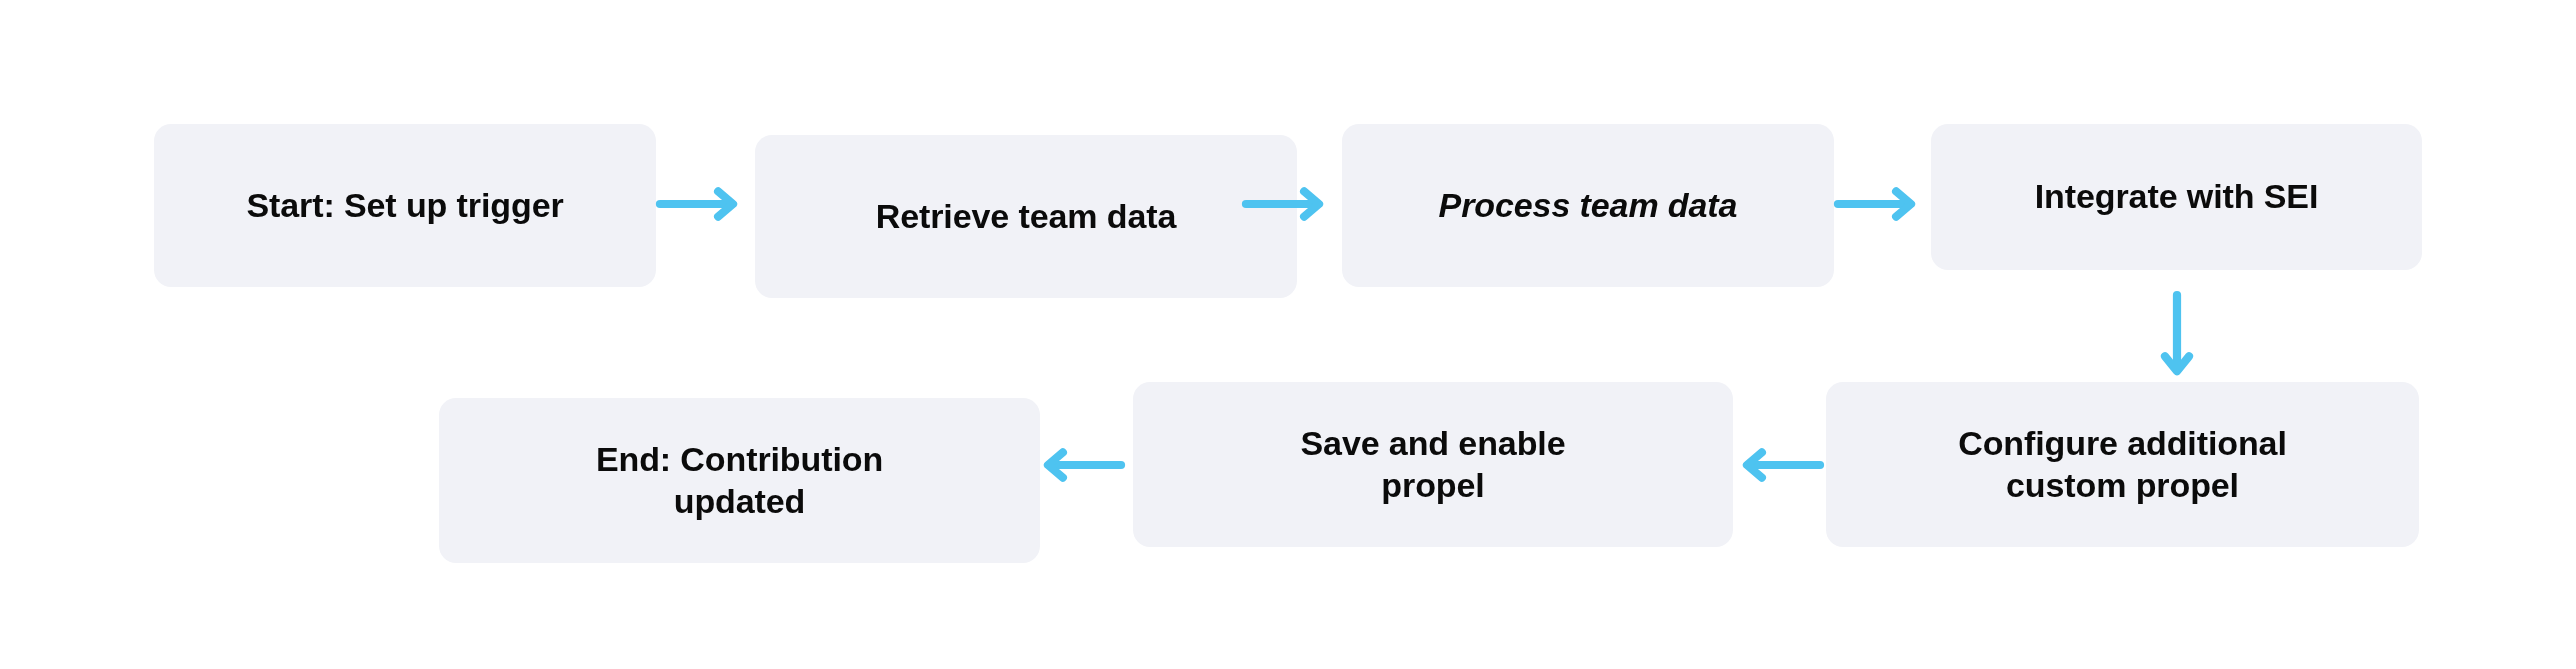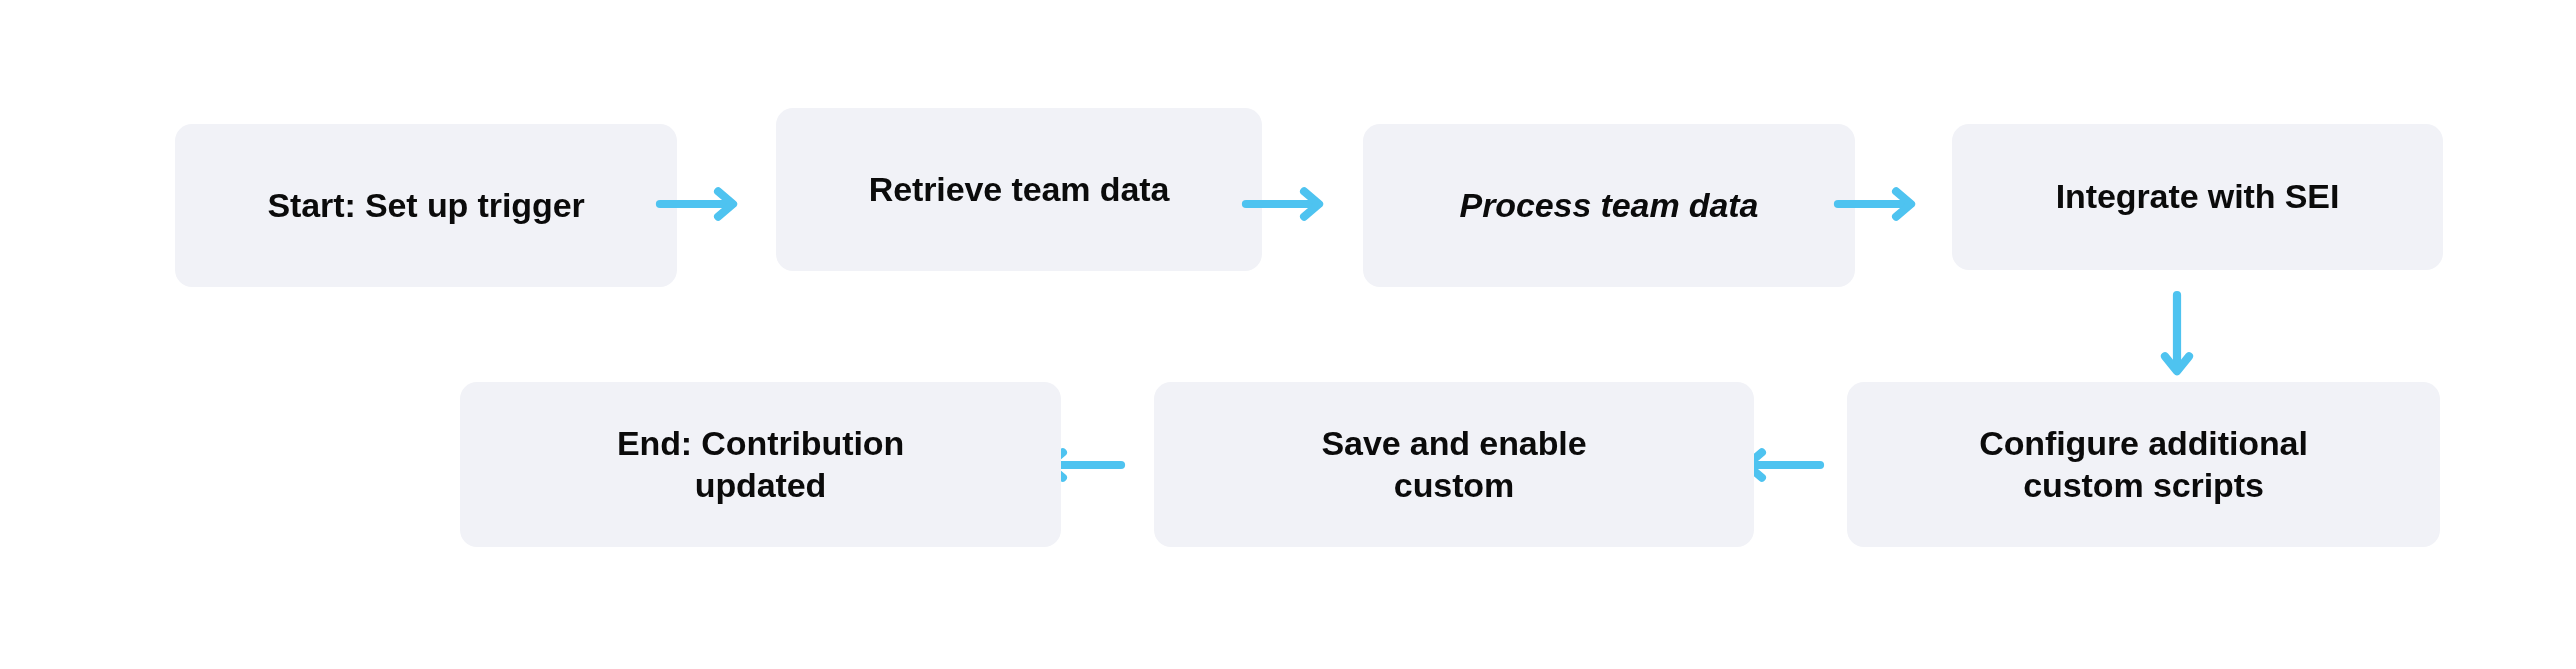--- a/index.html
+++ b/index.html
@@ -20,21 +20,20 @@
   .node {
     position: absolute;
     background: #f1f2f7;
     border-radius: 17px;
     display: flex;
     align-items: center;
     justify-content: center;
     text-align: center;
     box-sizing: border-box;
     padding: 4.5px 19.4px;
-    margin-left: 21px;
   }
   .node .node-label {
     font-family: "Liberation Sans", sans-serif;
     font-weight: bold;
     font-size: 34px;
     line-height: 1.22;
     color: #0b0b0b;
     letter-spacing: -0.1px;
     white-space: pre-line;
   }
@@ -58,21 +57,21 @@
 
   <div class="arrow" style="left:657px; top:189px; width:82px; height:30px;">
     <svg width="82" height="30" viewBox="0 0 110 40" aria-hidden="true">
       <g fill="none" stroke="#4ec3f0" stroke-width="11" stroke-linecap="round" stroke-linejoin="round">
         <line x1="4" y1="20" x2="100" y2="20"></line>
         <polyline points="82,3 102,20 82,37"></polyline>
       </g>
     </svg>
   </div>
 
-  <div class="node" style="left:755px; top:108px; width:486px; height:163px;">
+  <div class="node" style="left:755px; top:135px; width:542px; height:163px;">
     <span class="node-label">Retrieve team data</span>
   </div>
 
   <div class="arrow" style="left:1243px; top:189px; width:82px; height:30px;">
     <svg width="82" height="30" viewBox="0 0 110 40" aria-hidden="true">
       <g fill="none" stroke="#4ec3f0" stroke-width="11" stroke-linecap="round" stroke-linejoin="round">
         <line x1="4" y1="20" x2="100" y2="20"></line>
         <polyline points="82,3 102,20 82,37"></polyline>
       </g>
     </svg>
@@ -99,45 +98,45 @@
     <svg width="30" height="86" viewBox="0 0 40 115" aria-hidden="true">
       <g fill="none" stroke="#4ec3f0" stroke-width="11" stroke-linecap="round" stroke-linejoin="round">
         <line x1="20" y1="4" x2="20" y2="104"></line>
         <polyline points="4,86 20,106 36,86"></polyline>
       </g>
     </svg>
   </div>
 
   <div class="node" style="left:1826px; top:382px; width:593px; height:165px;">
     <span class="node-label">Configure additional
-custom scripts</span>
+custom propel</span>
   </div>
 
   <div class="arrow" style="left:1741px; top:450px; width:82px; height:30px;">
     <svg width="82" height="30" viewBox="0 0 110 40" aria-hidden="true">
       <g fill="none" stroke="#4ec3f0" stroke-width="11" stroke-linecap="round" stroke-linejoin="round">
         <line x1="106" y1="20" x2="10" y2="20"></line>
         <polyline points="28,3 8,20 28,37"></polyline>
       </g>
     </svg>
   </div>
 
   <div class="node" style="left:1133px; top:382px; width:600px; height:165px;">
     <span class="node-label">Save and enable
-custom</span>
+propel</span>
   </div>
 
   <div class="arrow" style="left:1042px; top:450px; width:82px; height:30px;">
     <svg width="82" height="30" viewBox="0 0 110 40" aria-hidden="true">
       <g fill="none" stroke="#4ec3f0" stroke-width="11" stroke-linecap="round" stroke-linejoin="round">
         <line x1="106" y1="20" x2="10" y2="20"></line>
         <polyline points="28,3 8,20 28,37"></polyline>
       </g>
     </svg>
   </div>
 
-  <div class="node" style="left:439px; top:382px; width:601px; height:165px;">
+  <div class="node" style="left:439px; top:398px; width:601px; height:165px;">
     <span class="node-label">End: Contribution
 updated</span>
   </div>
 
 </div>
 
 
 </body></html>

